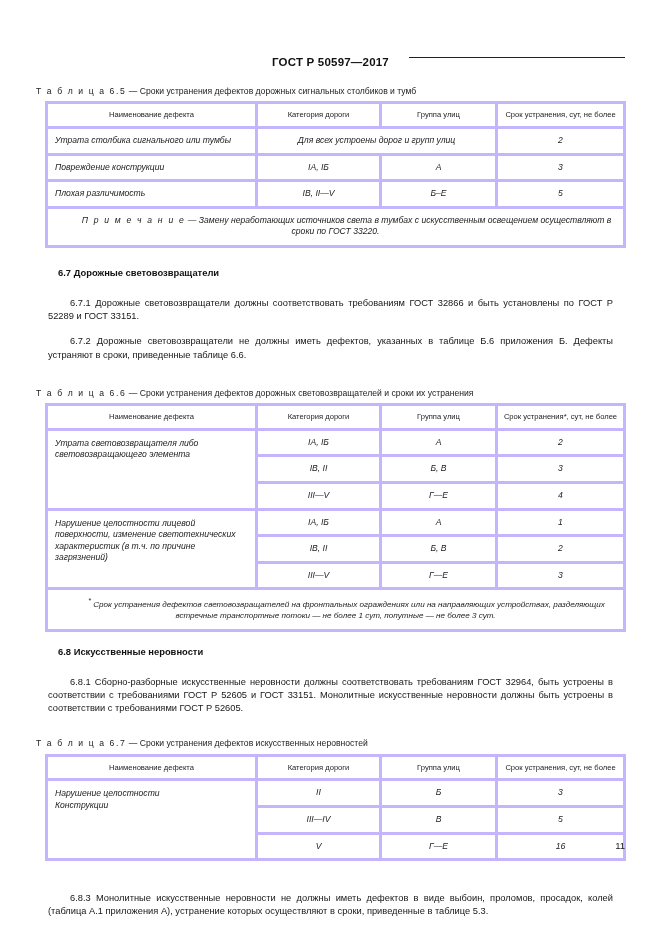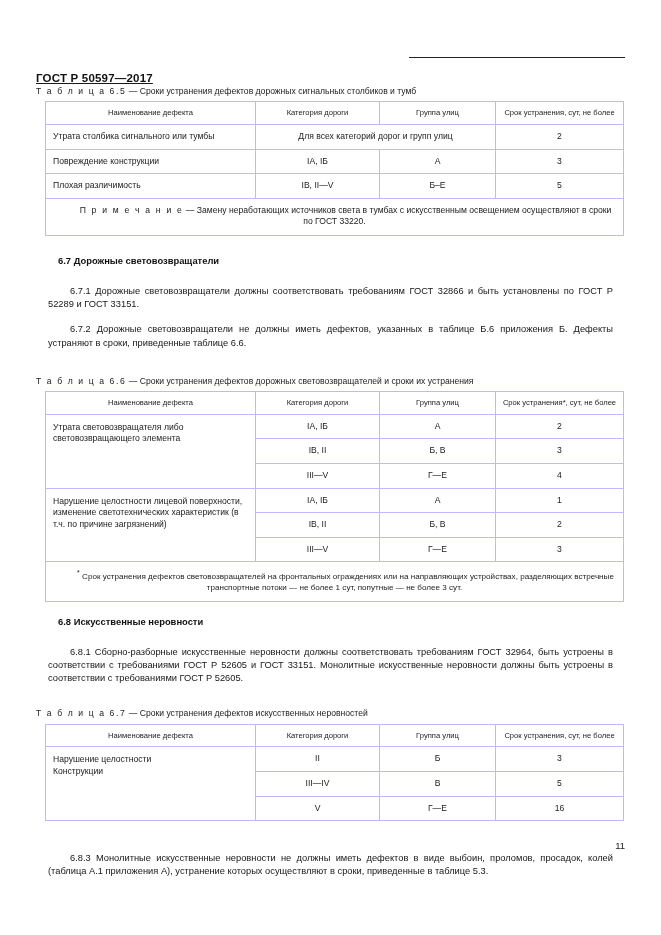--- a/index.html
+++ b/index.html
@@ -20,24 +20,23 @@
     left: 0; top: 0;
     width: 661px;
     height: 935px;
     background: #fff;
   }
 
   
   .doc-header {
     position: absolute;
     left: 36px;
-    top: 68px;
+    top: 52px;
     width: 589px;
-    text-align: left;
-    text-decoration: underline;
+    text-align: center;
   }
   .doc-header .std-id {
     font-size: 11.5px;
     font-weight: bold;
     letter-spacing: 0.2px;
     color: #111;
   }
   .header-rule {
     position: absolute;
     left: 409px;
@@ -70,37 +69,38 @@
   table.gost {
     border-collapse: collapse;
     width: 578px;
     margin-left: 9px;
     table-layout: fixed;
     font-size: 8.5px;
     color: #1b1b1b;
   }
   table.gost th,
   table.gost td {
-    border: 1px solid #c4b5fd;
+    border: 3px solid #c4b5fd;
     padding: 0;
     vertical-align: middle;
   }
   table.gost thead th {
     font-weight: normal;
     font-size: 7.6px;
     text-align: center;
     line-height: 1.3;
     padding: 6px 3px;
     color: #222;
   }
   table.gost tbody td {
     font-size: 8.6px;
     text-align: center;
     padding: 6px 4px;
     line-height: 1.35;
+    font-style: italic;
   }
   table.gost tbody td.leftcell {
     text-align: left;
     padding-left: 7px;
     padding-right: 6px;
     vertical-align: middle;
   }
   table.gost td.leftcell.topal {
     vertical-align: top;
     padding-top: 7px;
@@ -193,21 +193,21 @@
         <tr>
           <th>Наименование дефекта</th>
           <th>Категория дороги</th>
           <th>Группа улиц</th>
           <th>Срок устранения, сут, не более</th>
         </tr>
       </thead>
       <tbody>
         <tr>
           <td class="leftcell">Утрата столбика сигнального или тумбы</td>
-          <td colspan="2">Для всех категорий дорог и групп улиц</td>
+          <td colspan="2">Для всех устроены дорог и групп улиц</td>
           <td>2</td>
         </tr>
         <tr>
           <td class="leftcell">Повреждение конструкции</td>
           <td>IA, IБ</td>
           <td>А</td>
           <td>3</td>
         </tr>
         <tr>
           <td class="leftcell">Плохая различимость</td>

